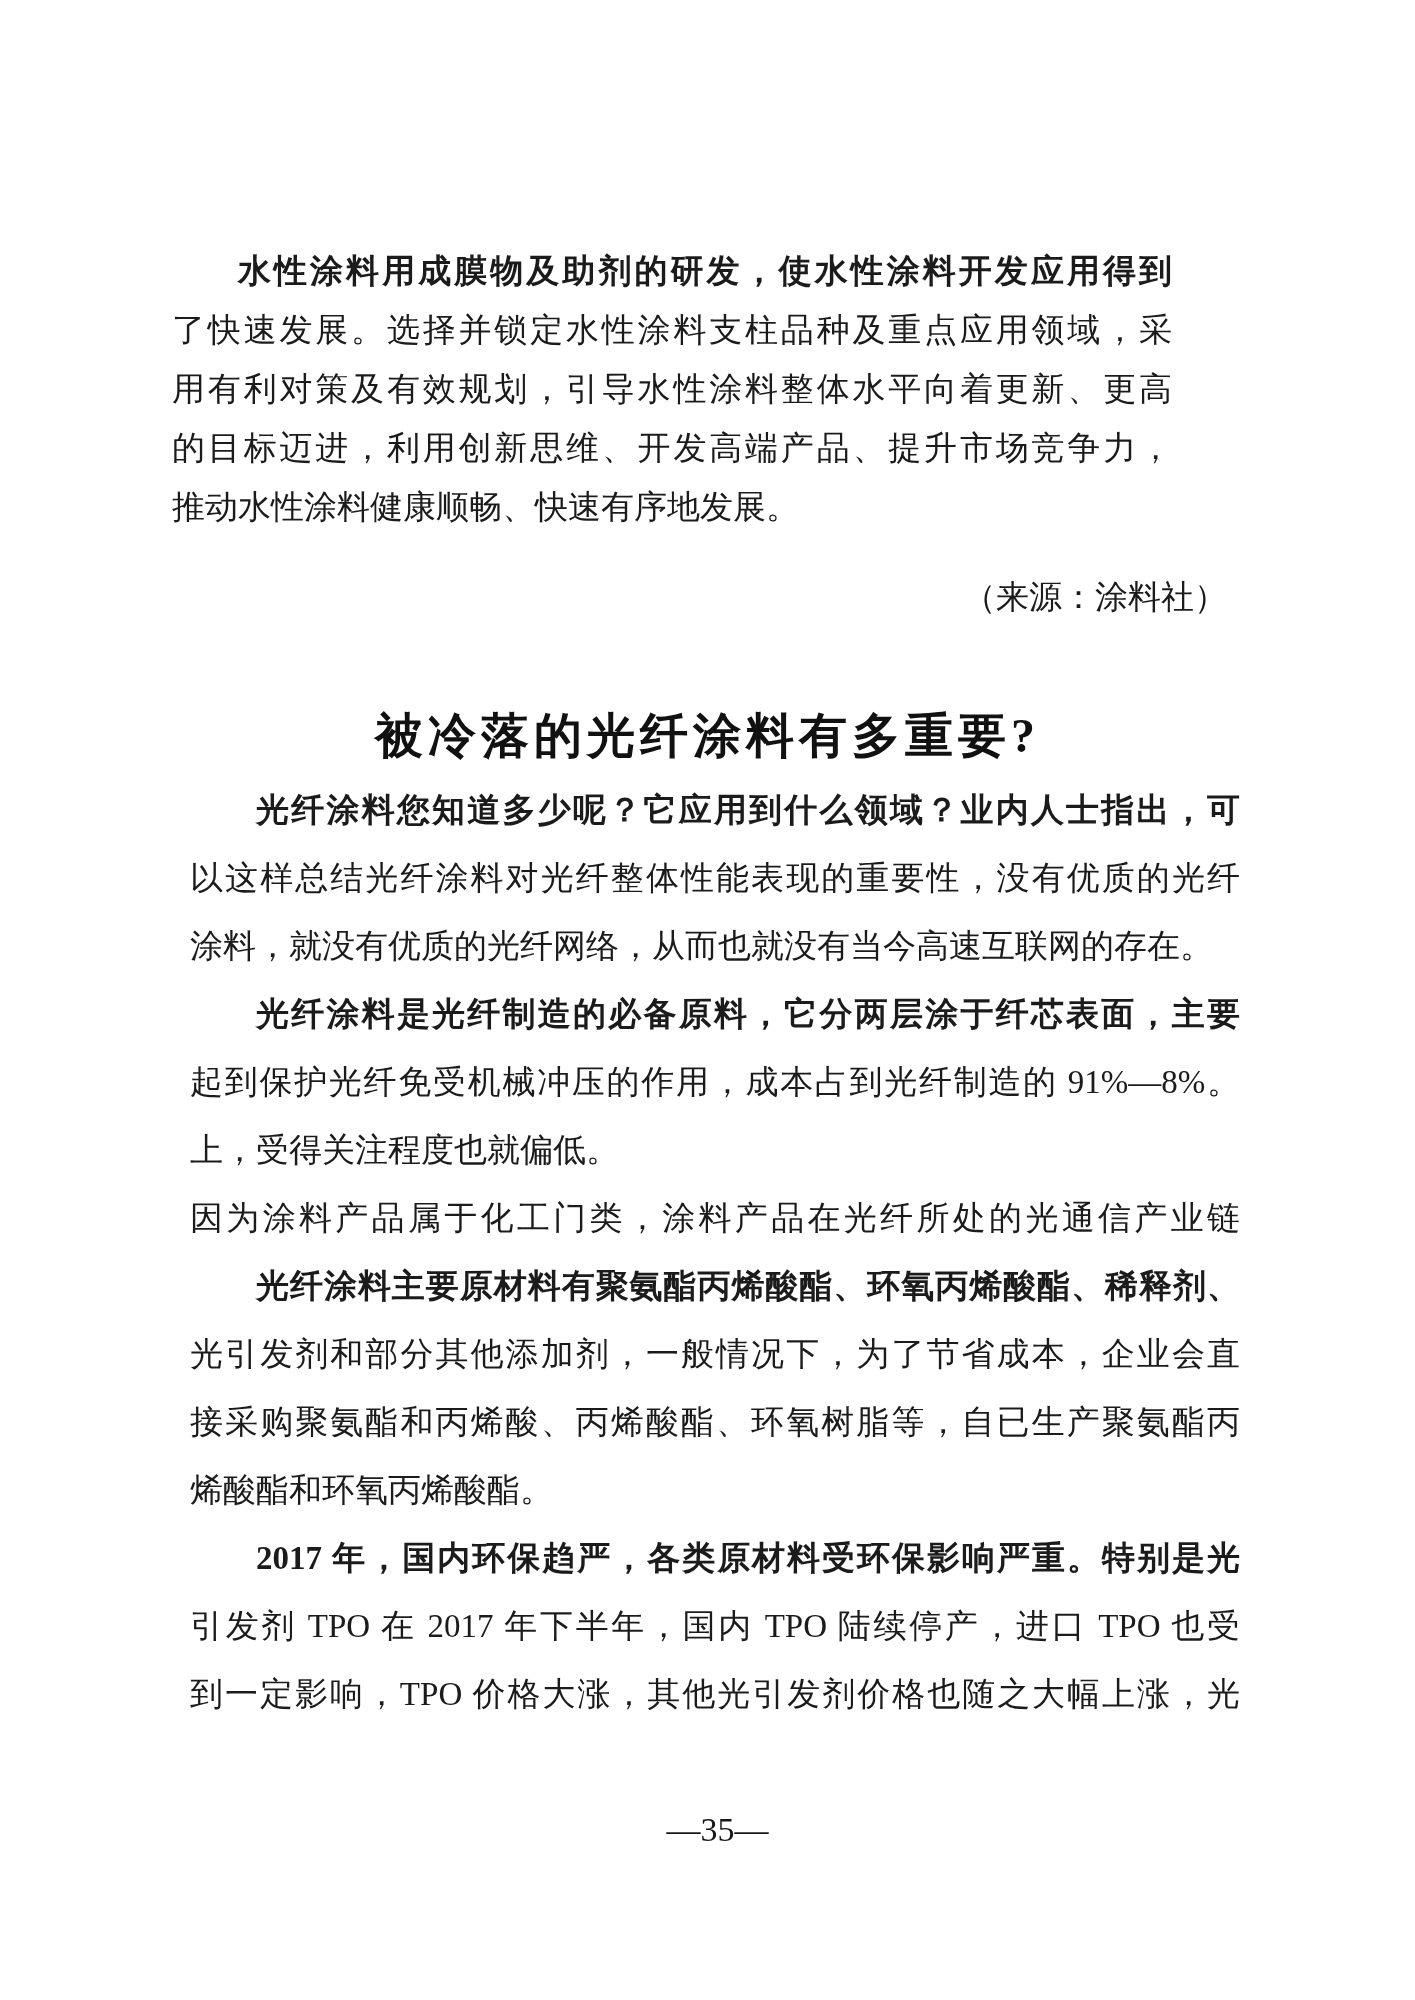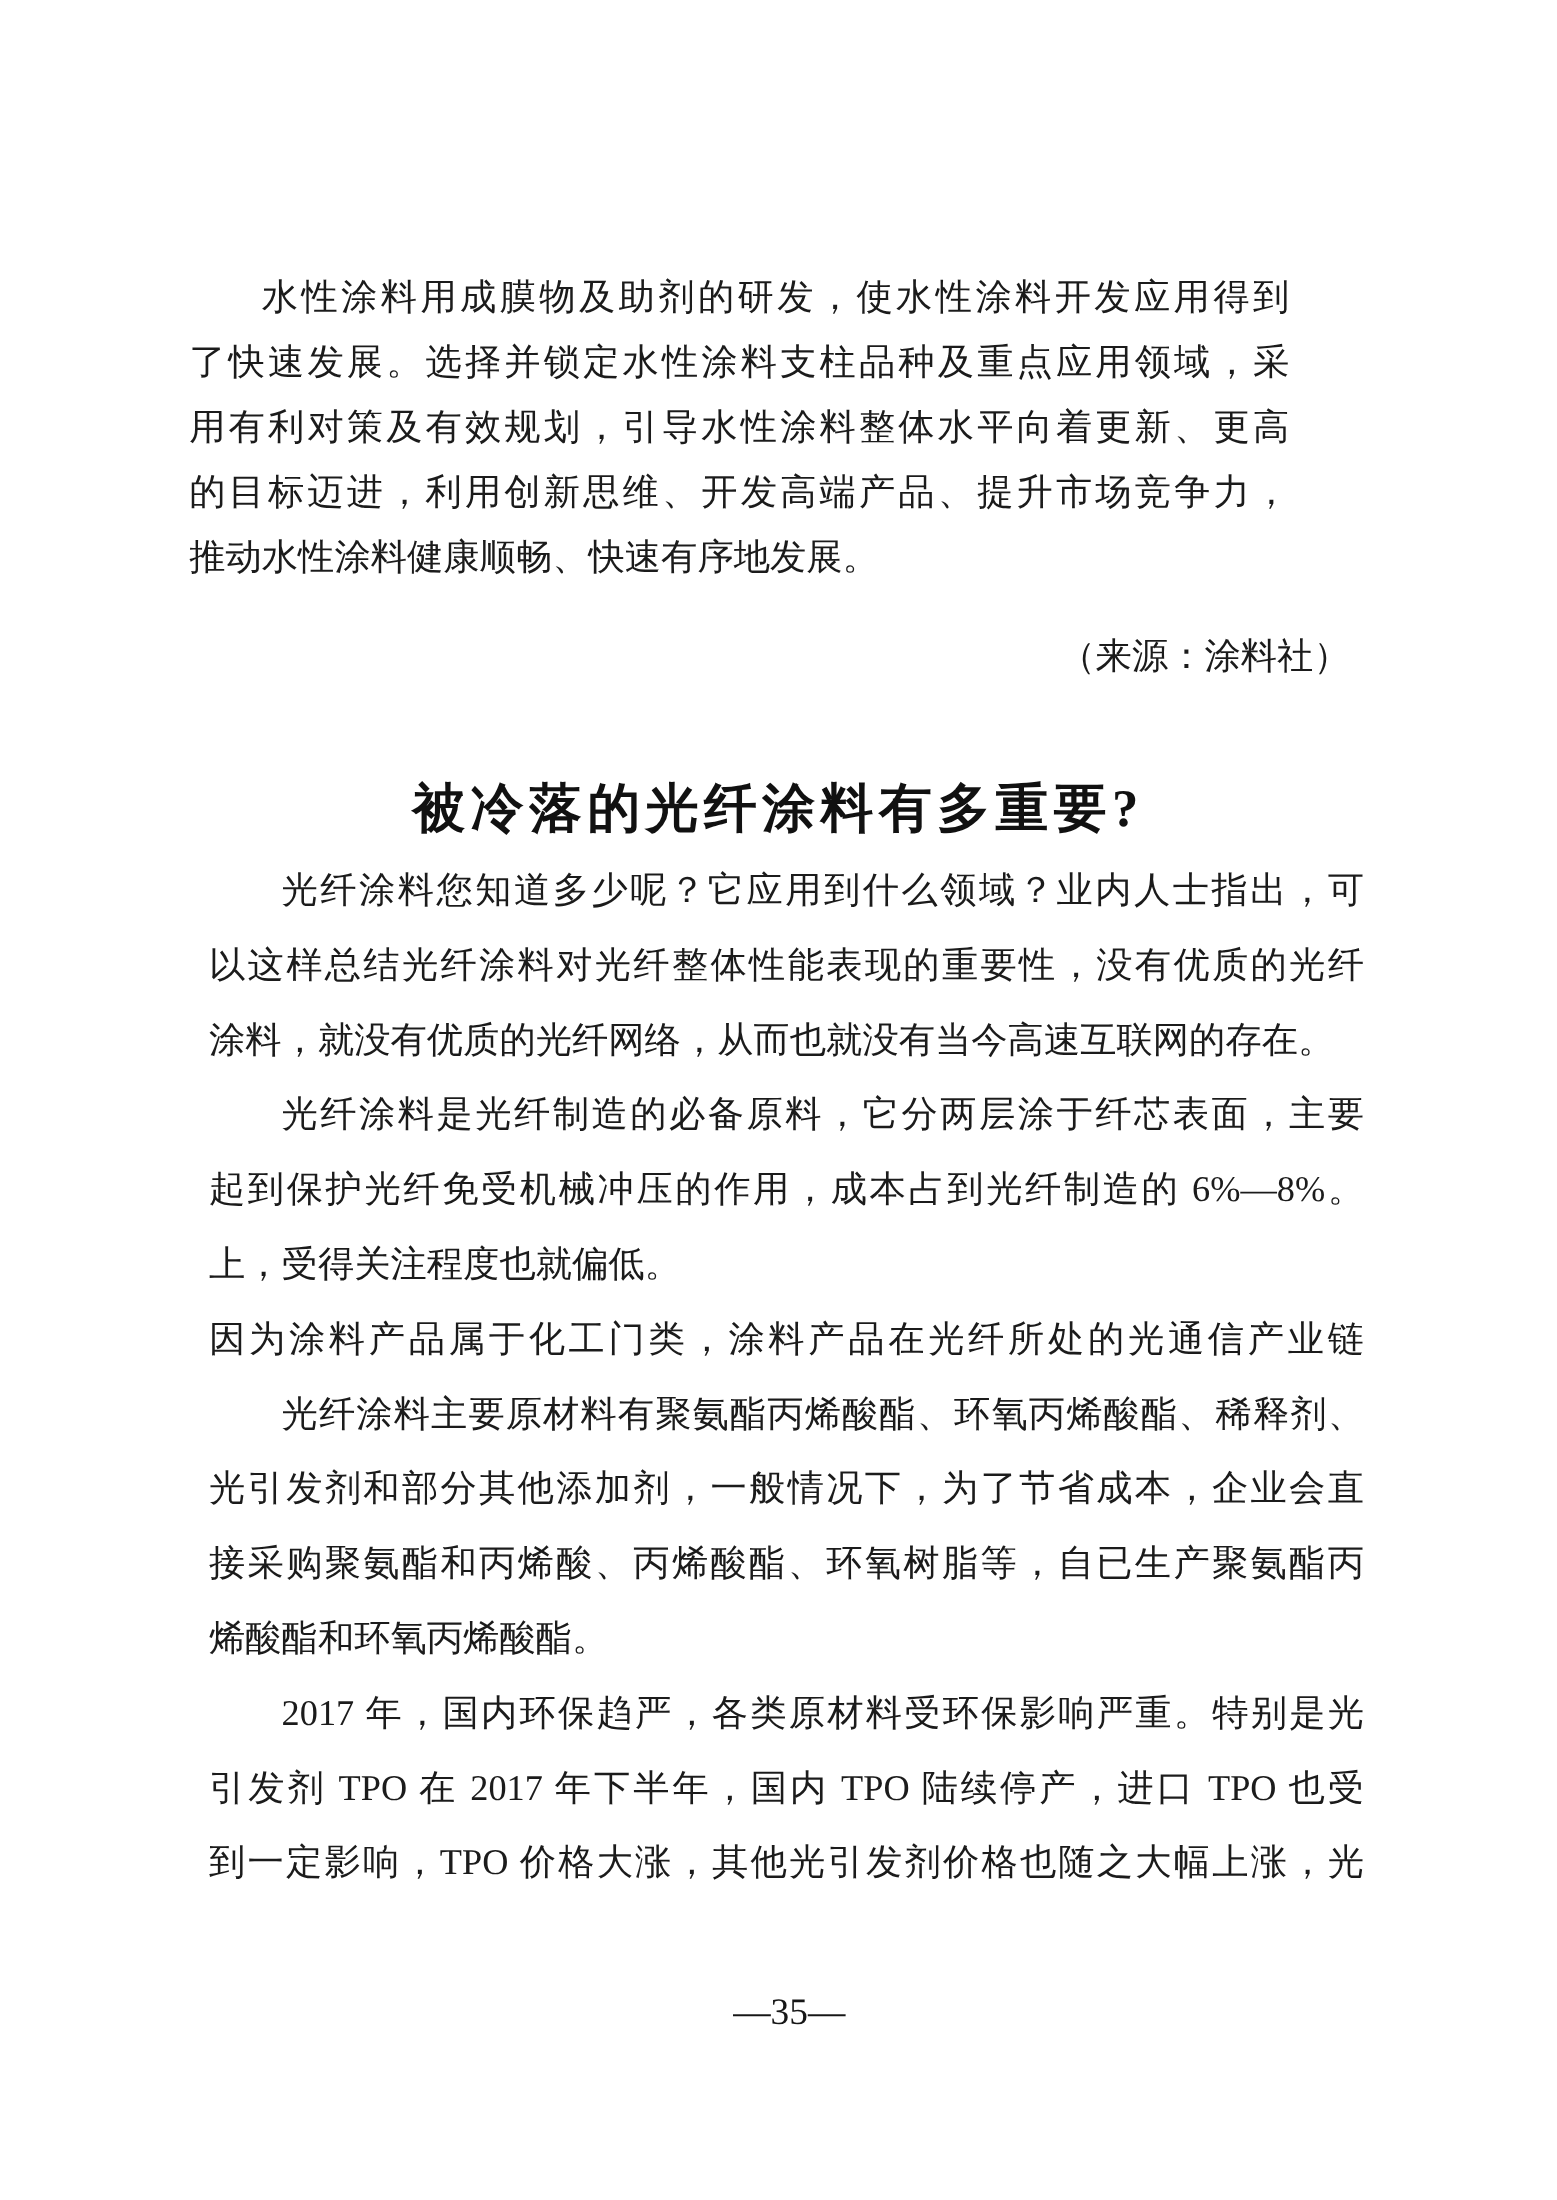--- a/index.html
+++ b/index.html
@@ -16,21 +16,21 @@
   .line {
     margin: 0;
     font-size: 33px;
     white-space: normal;
   }
   .justify {
     text-align: justify;
     text-align-last: justify;
     text-justify: inter-ideograph;
   }
-  .indent { text-indent: 66px; }
+  .indent { text-indent: 66px; font-weight: bold; }
 
   .intro {
     position: absolute;
     left: 172px;
     top: 242px;
     width: 1000px;
   }
   .intro .line { line-height: 59px; }
 
   .source-line {
@@ -98,21 +98,21 @@
   <section class="article">
 
     <div>
       <p class="line indent justify">光纤涂料您知道多少呢？它应用到什么领域？业内人士指出，可</p>
       <p class="line justify">以这样总结光纤涂料对光纤整体性能表现的重要性，没有优质的光纤</p>
       <p class="line">涂料，就没有优质的光纤网络，从而也就没有当今高速互联网的存在。</p>
     </div>
 
     <div>
       <p class="line indent justify">光纤涂料是光纤制造的必备原料，它分两层涂于纤芯表面，主要</p>
-      <p class="line justify">起到保护光纤免受机械冲压的作用，成本占到光纤制造的 6%—8%。</p>
+      <p class="line justify">起到保护光纤免受机械冲压的作用，成本占到光纤制造的 91%—8%。</p>
       <p class="line">上，受得关注程度也就偏低。</p>
       <p class="line justify">因为涂料产品属于化工门类，涂料产品在光纤所处的光通信产业链</p>
     </div>
 
     <div>
       <p class="line indent justify">光纤涂料主要原材料有聚氨酯丙烯酸酯、环氧丙烯酸酯、稀释剂、</p>
       <p class="line justify">光引发剂和部分其他添加剂，一般情况下，为了节省成本，企业会直</p>
       <p class="line justify">接采购聚氨酯和丙烯酸、丙烯酸酯、环氧树脂等，自已生产聚氨酯丙</p>
       <p class="line">烯酸酯和环氧丙烯酸酯。</p>
     </div>

